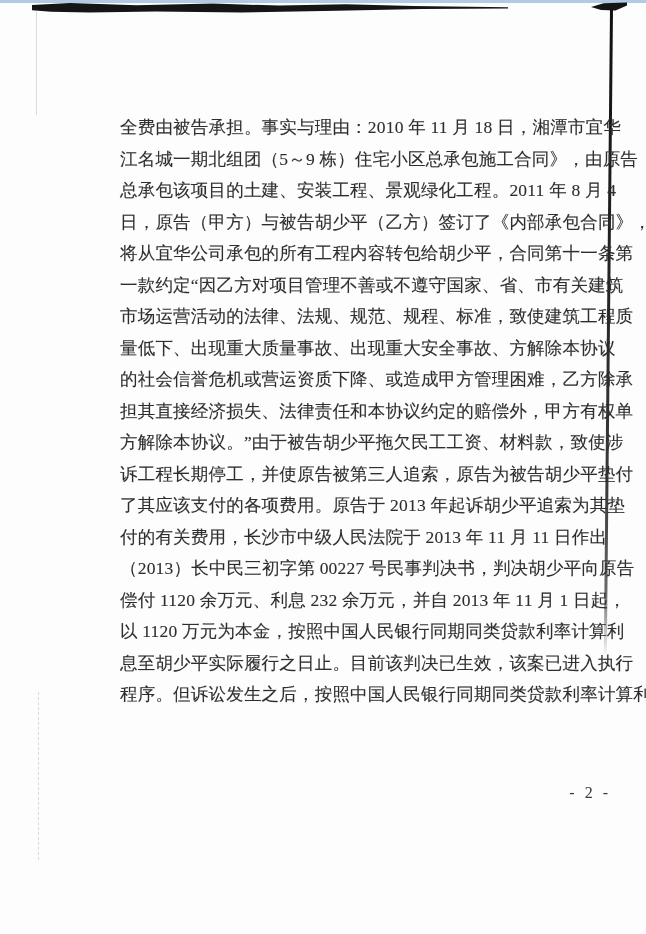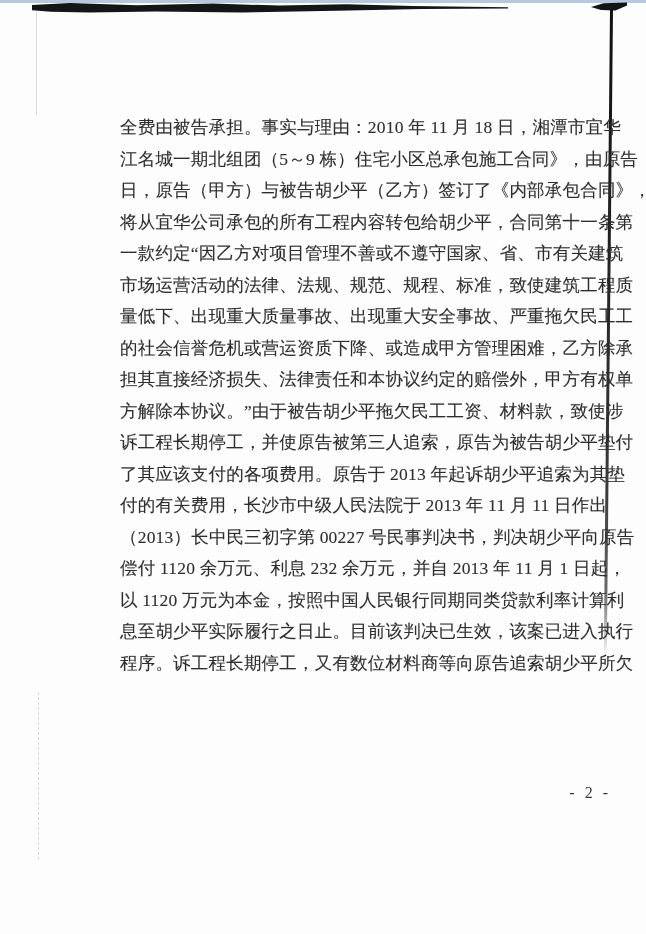--- a/index.html
+++ b/index.html
@@ -92,32 +92,33 @@
   <div class="scanner-top-edge"></div>
   <div class="scan-band"></div>
   <div class="scan-corner-mark"></div>
   <div class="page-edge-line"></div>
   <div class="left-edge-faint-top"></div>
   <div class="left-edge-faint-bottom"></div>
 
   <div class="text-block" id="text-block">
       <div class="text-line">全费由被告承担。事实与理由：2010 年 11 月 18 日，湘潭市宜华</div>
       <div class="text-line">江名城一期北组团（5～9 栋）住宅小区总承包施工合同》，由原告</div>
+      <div class="text-line">总承包该项目的土建、安装工程、景观绿化工程。2011 年 8 月 4</div>
       <div class="text-line">日，原告（甲方）与被告胡少平（乙方）签订了《内部承包合同》，</div>
       <div class="text-line">将从宜华公司承包的所有工程内容转包给胡少平，合同第十一条第</div>
       <div class="text-line">一款约定“因乙方对项目管理不善或不遵守国家、省、市有关建筑</div>
       <div class="text-line">市场运营活动的法律、法规、规范、规程、标准，致使建筑工程质</div>
-      <div class="text-line">量低下、出现重大质量事故、出现重大安全事故、严重拖欠民工工</div>
+      <div class="text-line">量低下、出现重大质量事故、出现重大安全事故、方解除本协议</div>
       <div class="text-line">的社会信誉危机或营运资质下降、或造成甲方管理困难，乙方除承</div>
       <div class="text-line">担其直接经济损失、法律责任和本协议约定的赔偿外，甲方有权单</div>
       <div class="text-line">方解除本协议。”由于被告胡少平拖欠民工工资、材料款，致使涉</div>
       <div class="text-line">诉工程长期停工，并使原告被第三人追索，原告为被告胡少平垫付</div>
       <div class="text-line">了其应该支付的各项费用。原告于 2013 年起诉胡少平追索为其垫</div>
       <div class="text-line">付的有关费用，长沙市中级人民法院于 2013 年 11 月 11 日作出</div>
       <div class="text-line">（2013）长中民三初字第 00227 号民事判决书，判决胡少平向原告</div>
       <div class="text-line">偿付 1120 余万元、利息 232 余万元，并自 2013 年 11 月 1 日起，</div>
       <div class="text-line">以 1120 万元为本金，按照中国人民银行同期同类贷款利率计算利</div>
       <div class="text-line">息至胡少平实际履行之日止。目前该判决已生效，该案已进入执行</div>
-      <div class="text-line">程序。诉工程长期停工，又有数位材料商等向原告追索胡少平所欠</div>
+      <div class="text-line">程序。但诉讼发生之后，按照中国人民银行同期同类贷款利率计算利</div>
     </div>
 
   <div class="page-number">- 2 -</div>
 </div>
 
 </body></html>

